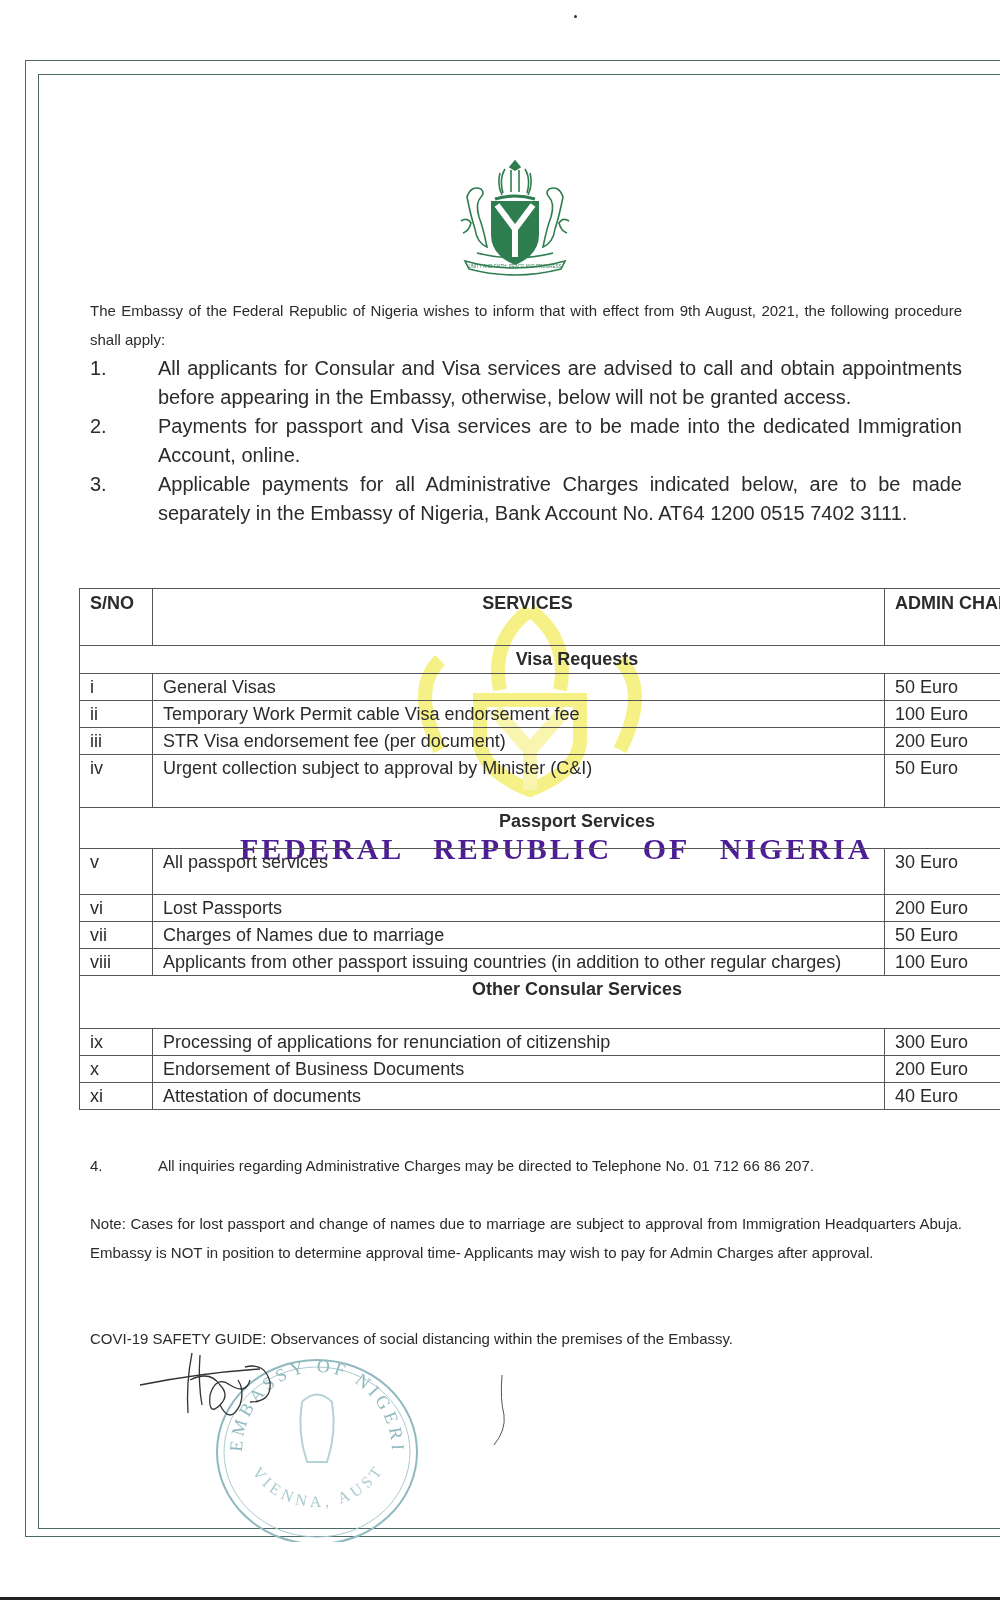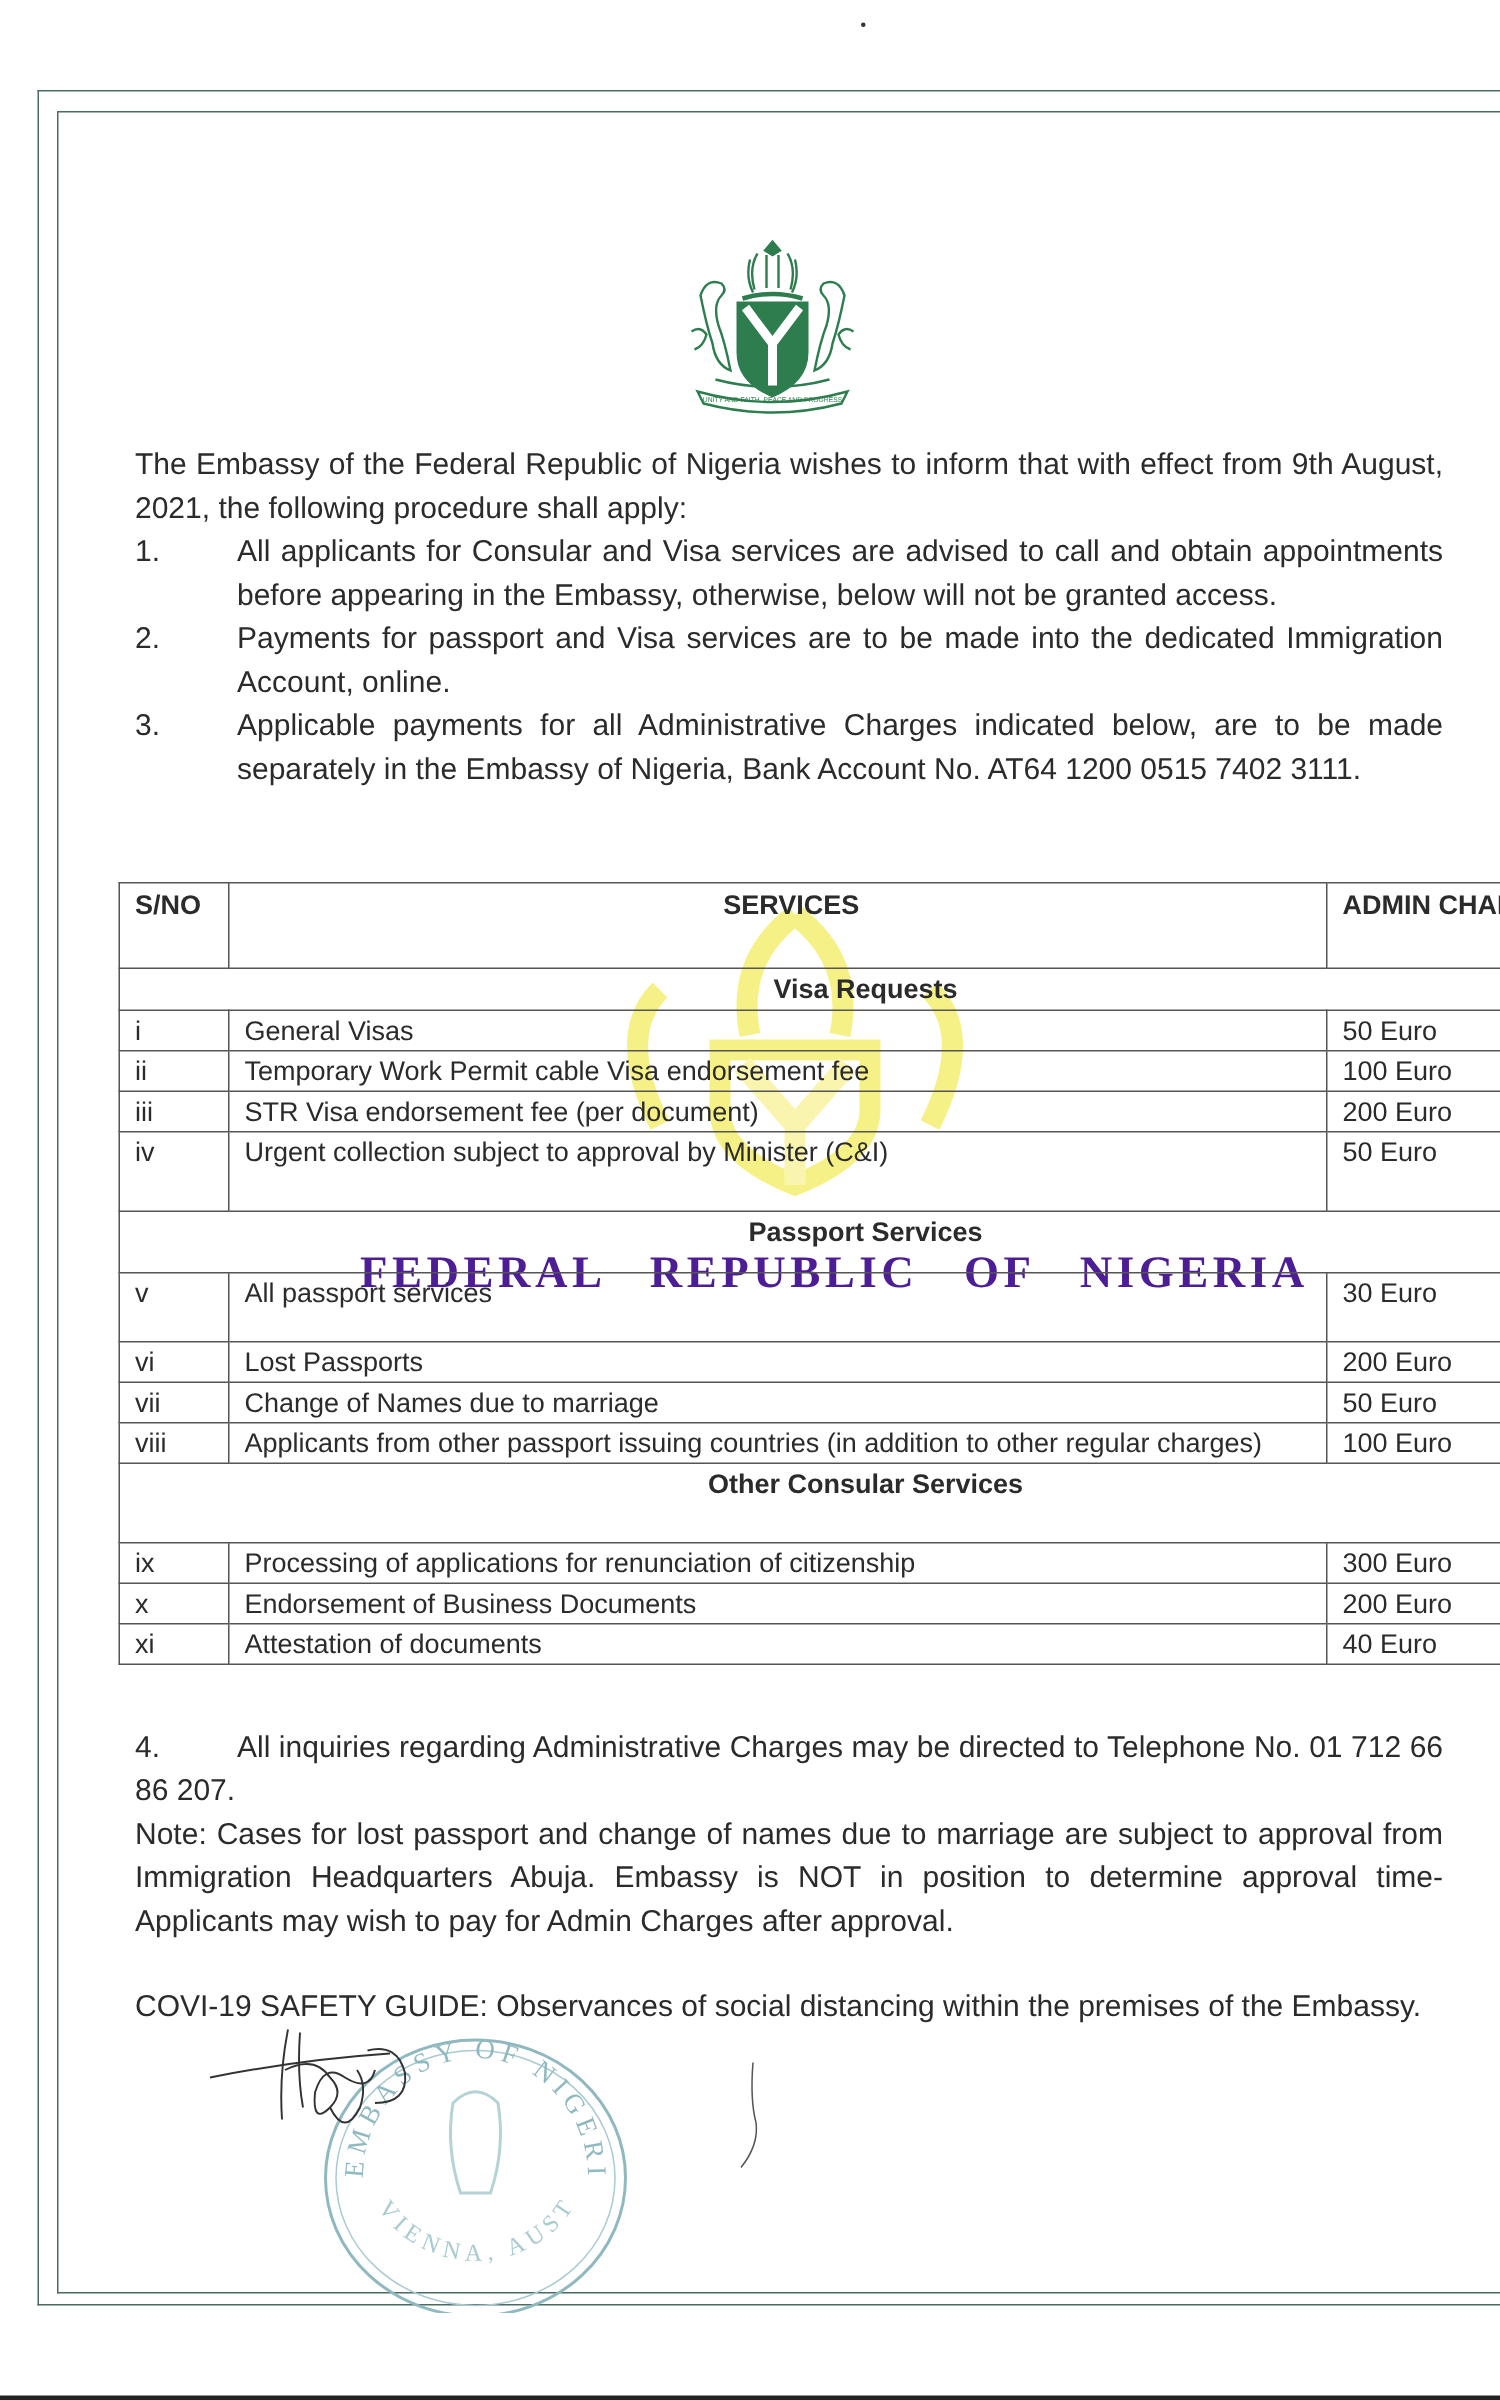--- a/index.html
+++ b/index.html
@@ -8,21 +8,21 @@
     background:#ffffff; color:#2b2b2b;
     font-family:"Liberation Sans", "DejaVu Sans", sans-serif;
   }
   .dot { position:absolute; left:574px; top:15px; width:3px; height:3px; background:#333; border-radius:50%; }
   .frame-outer { position:absolute; left:25px; top:60px; width:990px; height:1475px; border:1.5px solid #4a6b63; border-right:none; }
   .frame-inner { position:absolute; left:38px; top:74px; width:980px; height:1453px; border:1.5px solid #4a6b63; border-right:none; }
   .bottom-bar { position:absolute; left:0; top:1597px; width:1000px; height:3px; background:#222; }
 
   .crest { position:absolute; left:455px; top:157px; width:120px; height:122px; }
 
-  .text { position:absolute; left:90px; width:872px; font-size:20px; line-height:29px; color:#2b2b2b; }
+  .text { position:absolute; left:90px; width:872px; font-size:15px; line-height:29px; color:#2b2b2b; }
   .justify { text-align:justify; text-align-last:auto; }
   .intro { top:296px; }
   .list { position:absolute; left:90px; width:872px; top:354px; font-size:20px; line-height:29px; }
   .li { display:flex; }
   .li .num { width:68px; flex:none; }
   .li .body { flex:1; text-align:justify; }
 
   .table-wrap { position:absolute; left:79px; top:588px; width:888px; }
   .watermark { position:absolute; left:400px; top:600px; width:260px; height:200px; pointer-events:none; }
   .wm-text { position:absolute; left:240px; top:832px; font-family:"Liberation Serif", serif; font-weight:bold; font-size:30px; letter-spacing:3px; color:#4c1d95; white-space:nowrap; word-spacing:20px; }
@@ -142,21 +142,21 @@
       <td style="line-height:26px;margin-left:20px;">All passport services</td>
       <td class="charge" style="line-height:26px;">30 Euro</td>
     </tr>
     <tr class="h27">
       <td class="sno">vi</td>
       <td>Lost Passports</td>
       <td class="charge">200 Euro</td>
     </tr>
     <tr class="h27">
       <td class="sno">vii</td>
-      <td>Change of Names due to marriage</td>
+      <td>Charges of Names due to marriage</td>
       <td class="charge">50 Euro</td>
     </tr>
     <tr>
       <td class="sno" style="line-height:26px;">viii</td>
       <td style="line-height:26px;text-align:justify;">Applicants from other passport issuing countries (in addition to other regular charges)</td>
       <td class="charge" style="line-height:26px;">100 Euro</td>
     </tr>
 
     <tr class="section">
       <td colspan="3" style="height:52px;line-height:26px;">Other Consular Services</td>

